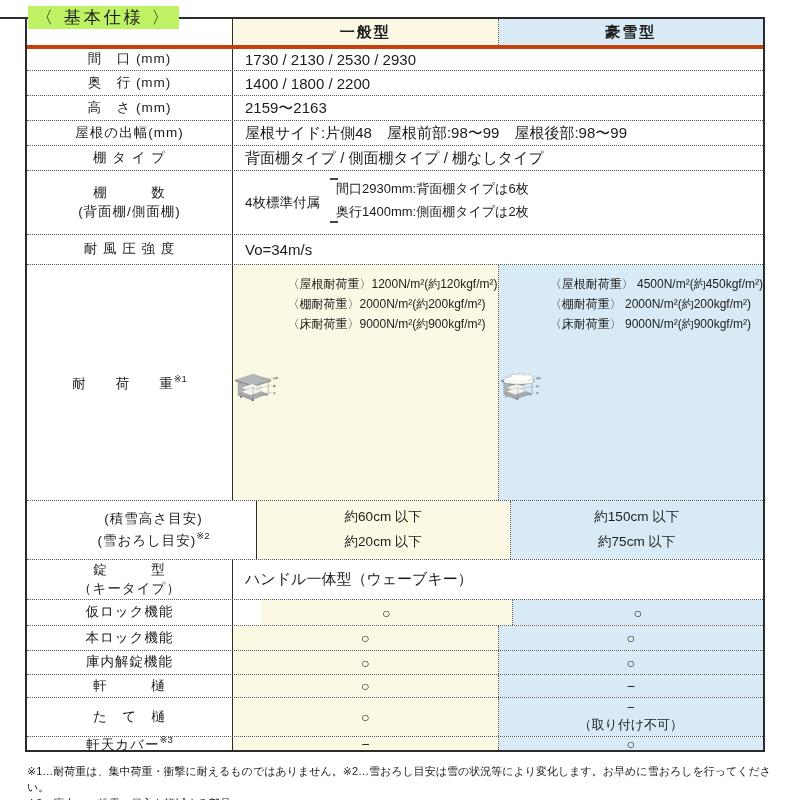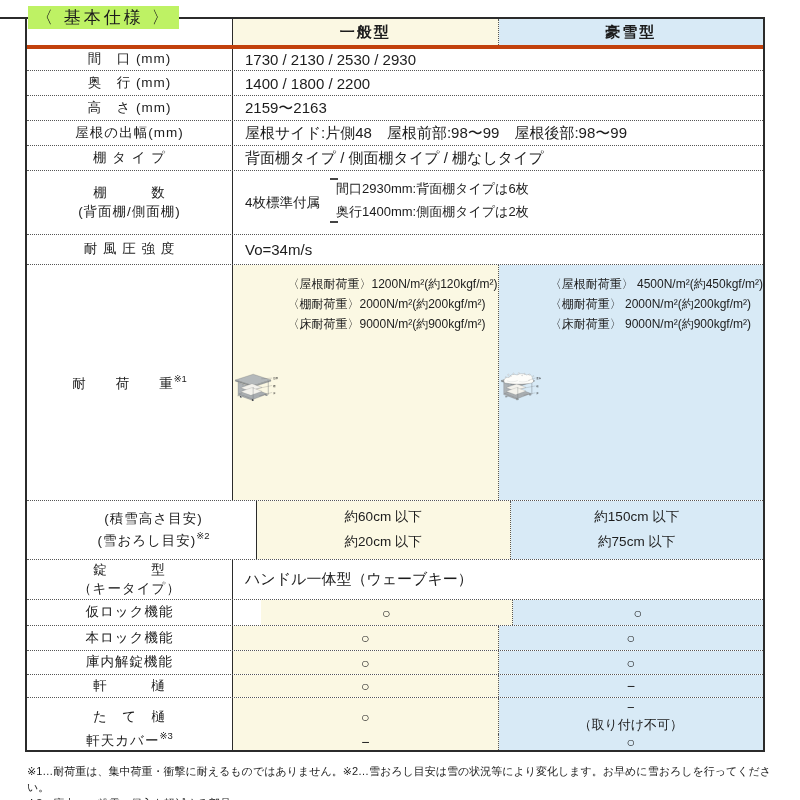--- a/index.html
+++ b/index.html
@@ -27,21 +27,21 @@
   .cell{flex:1;box-sizing:border-box;display:flex;align-items:center;justify-content:center;font-size:14px;min-width:0;}
   .cell.general{background:var(--general-bg,#fbf8e3);border-right:1px dotted #565656;}
   .cell.heavy{background:var(--heavy-bg,#d8eaf6);}
 
   .header-row{height:26px;}
   .header-row .lbl{background:#fff;}
   .header-row .cell{font-size:15px;font-weight:bold;letter-spacing:2px;}
 
   .h25{height:25px;} .h30{height:30px;} .h40{height:40px;} .h59{height:59px;padding-left:24px;}
   .h64{height:64px;} .h236{height:236px;}
-  .f1{height:26px;gap:28px;} .f2{height:25px;} .f3{height:24px;} .f4{height:23px;} .f5{height:39px;} .f6{height:14px;align-items:flex-end;}
+  .f1{height:26px;gap:28px;} .f2{height:25px;} .f3{height:24px;} .f4{height:23px;} .f5{height:39px;} .f6{height:14px;}
 
   
   .shelf-val{flex:1;display:flex;align-items:center;padding-left:12px;font-size:13.5px;background:#fff;gap:10px;}
   .bracket{display:flex;align-items:stretch;height:50px;flex-direction:column;}
   .bracket-edge{width:8px;box-sizing:border-box;}
   .bracket-edge.left{border-left:1.5px solid #444;border-top:1.5px solid #444;border-bottom:1.5px solid #444;}
   .bracket-edge.right{border-right:1.5px solid #444;border-top:1.5px solid #444;border-bottom:1.5px solid #444;}
   .bracket-lines{display:flex;flex-direction:column;justify-content:center;gap:5px;font-size:13px;padding:0 6px;white-space:nowrap;}
 
   

